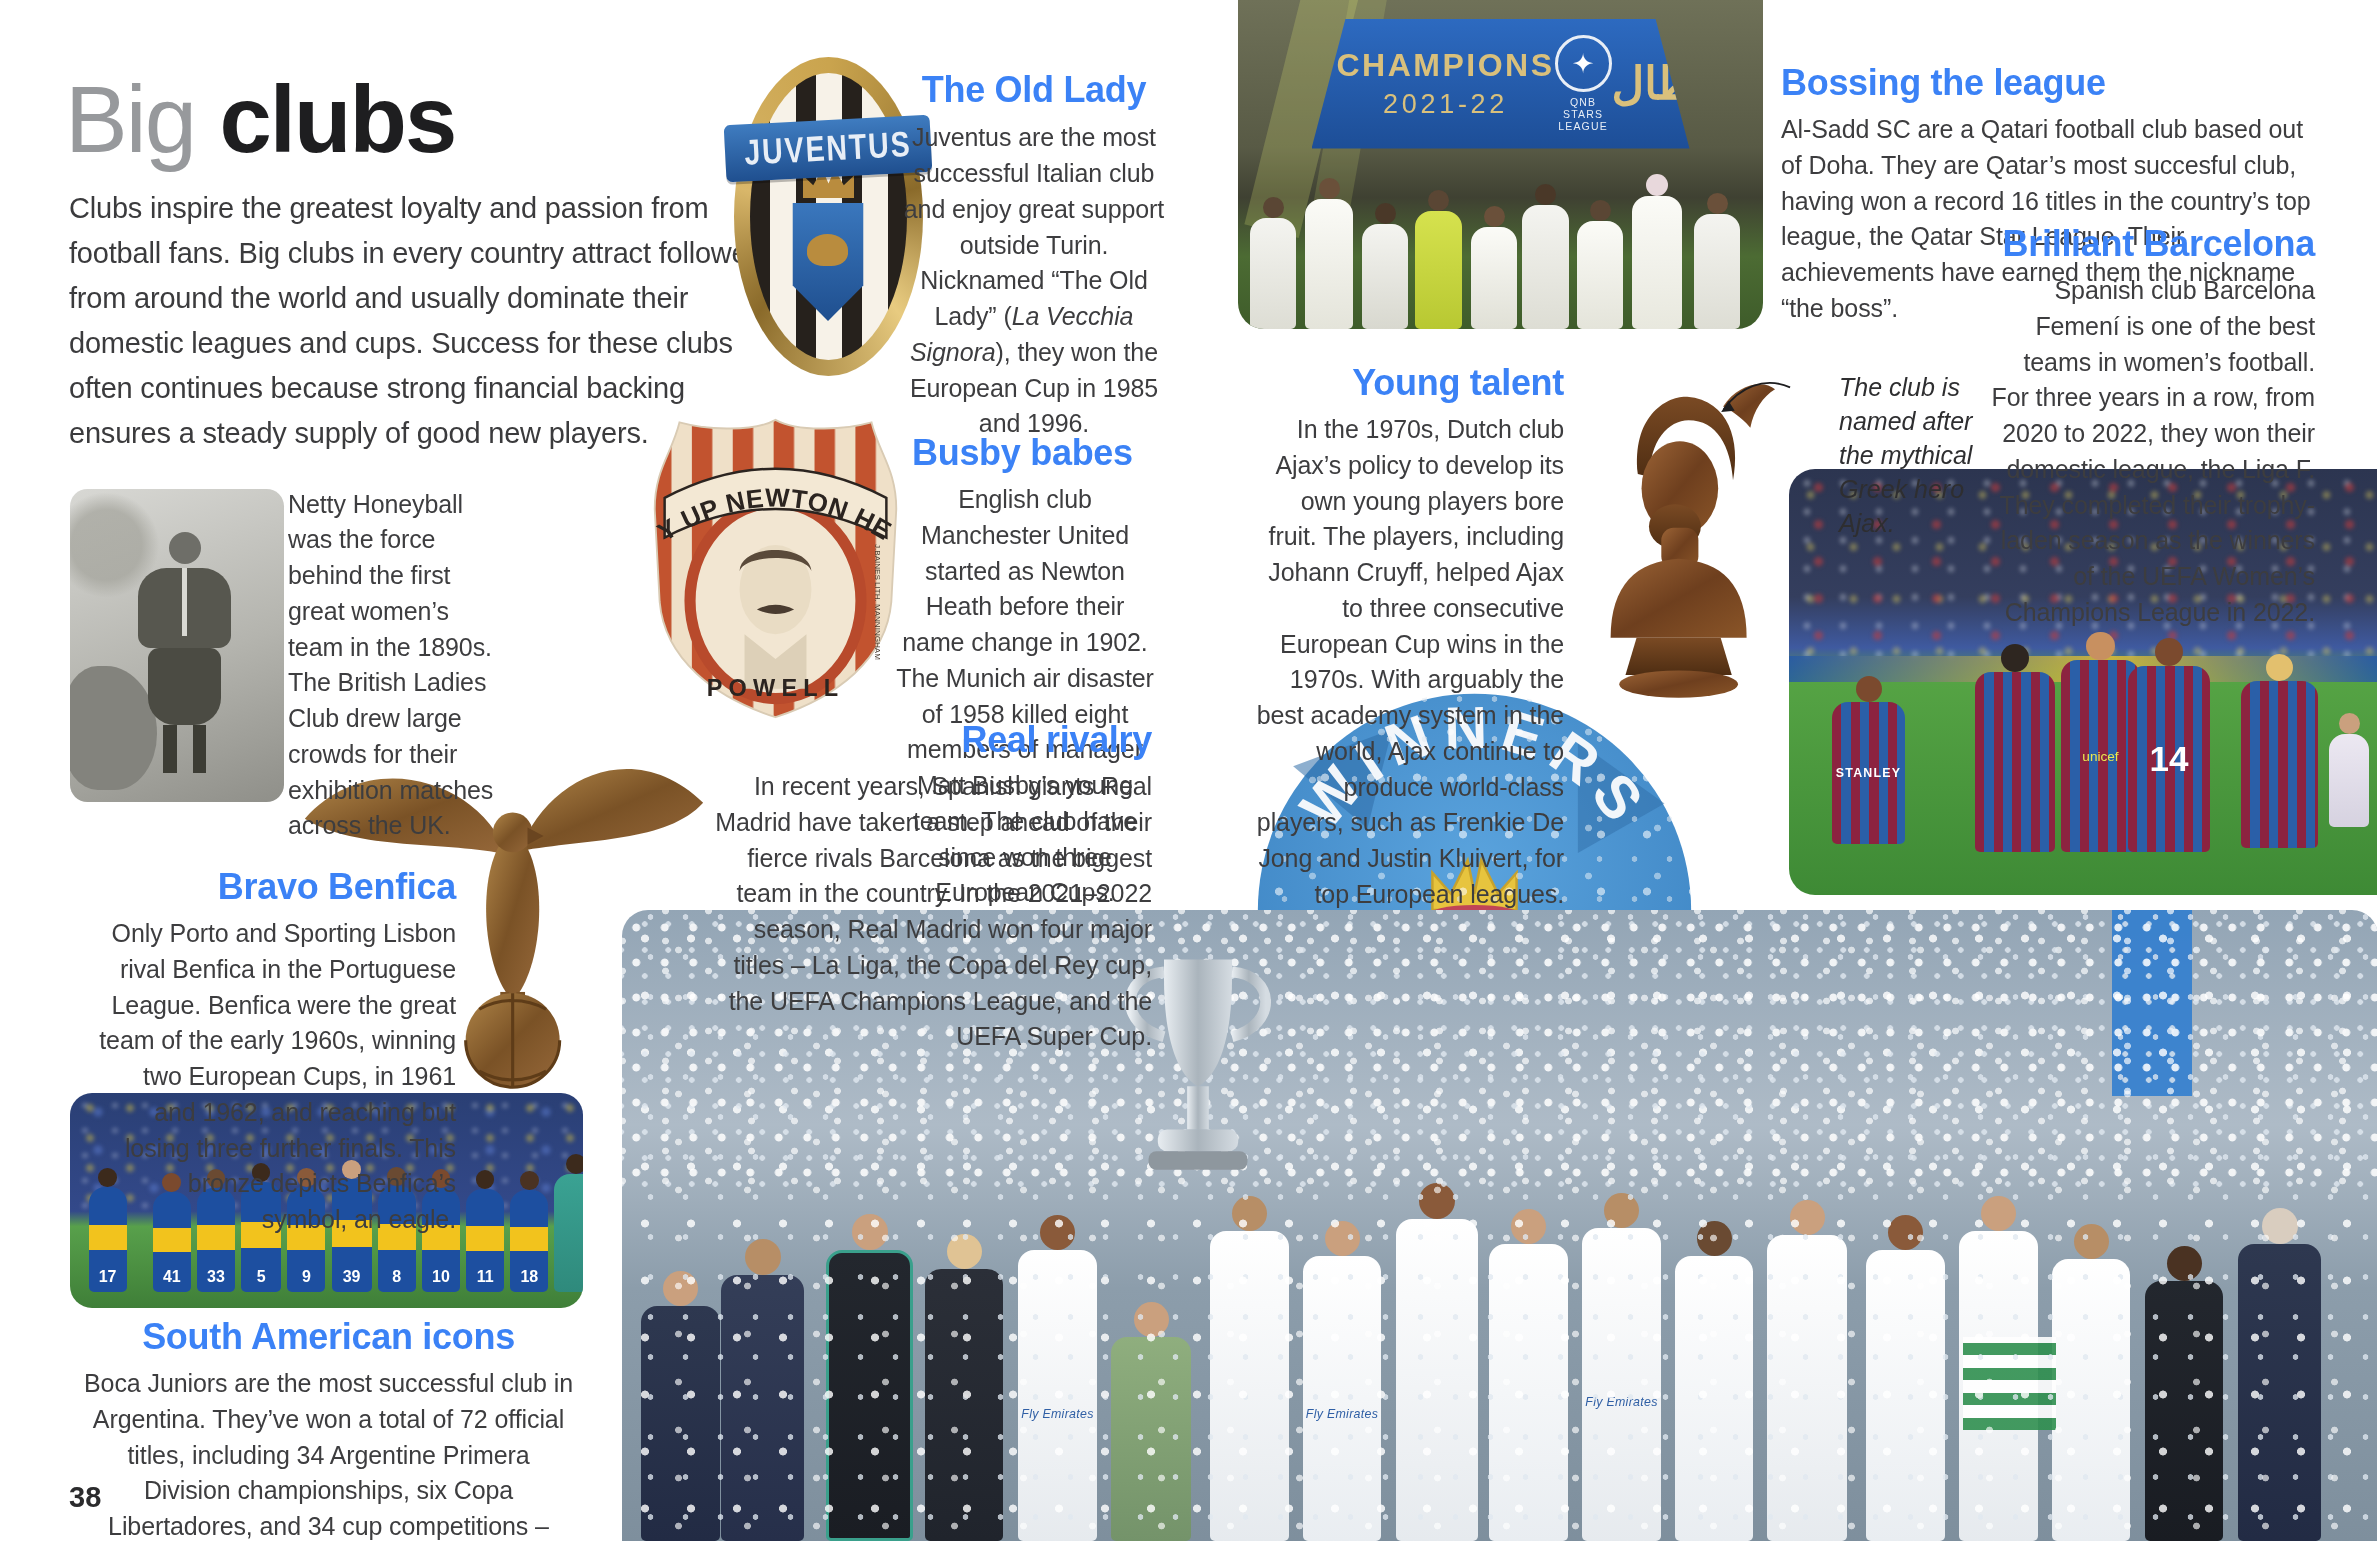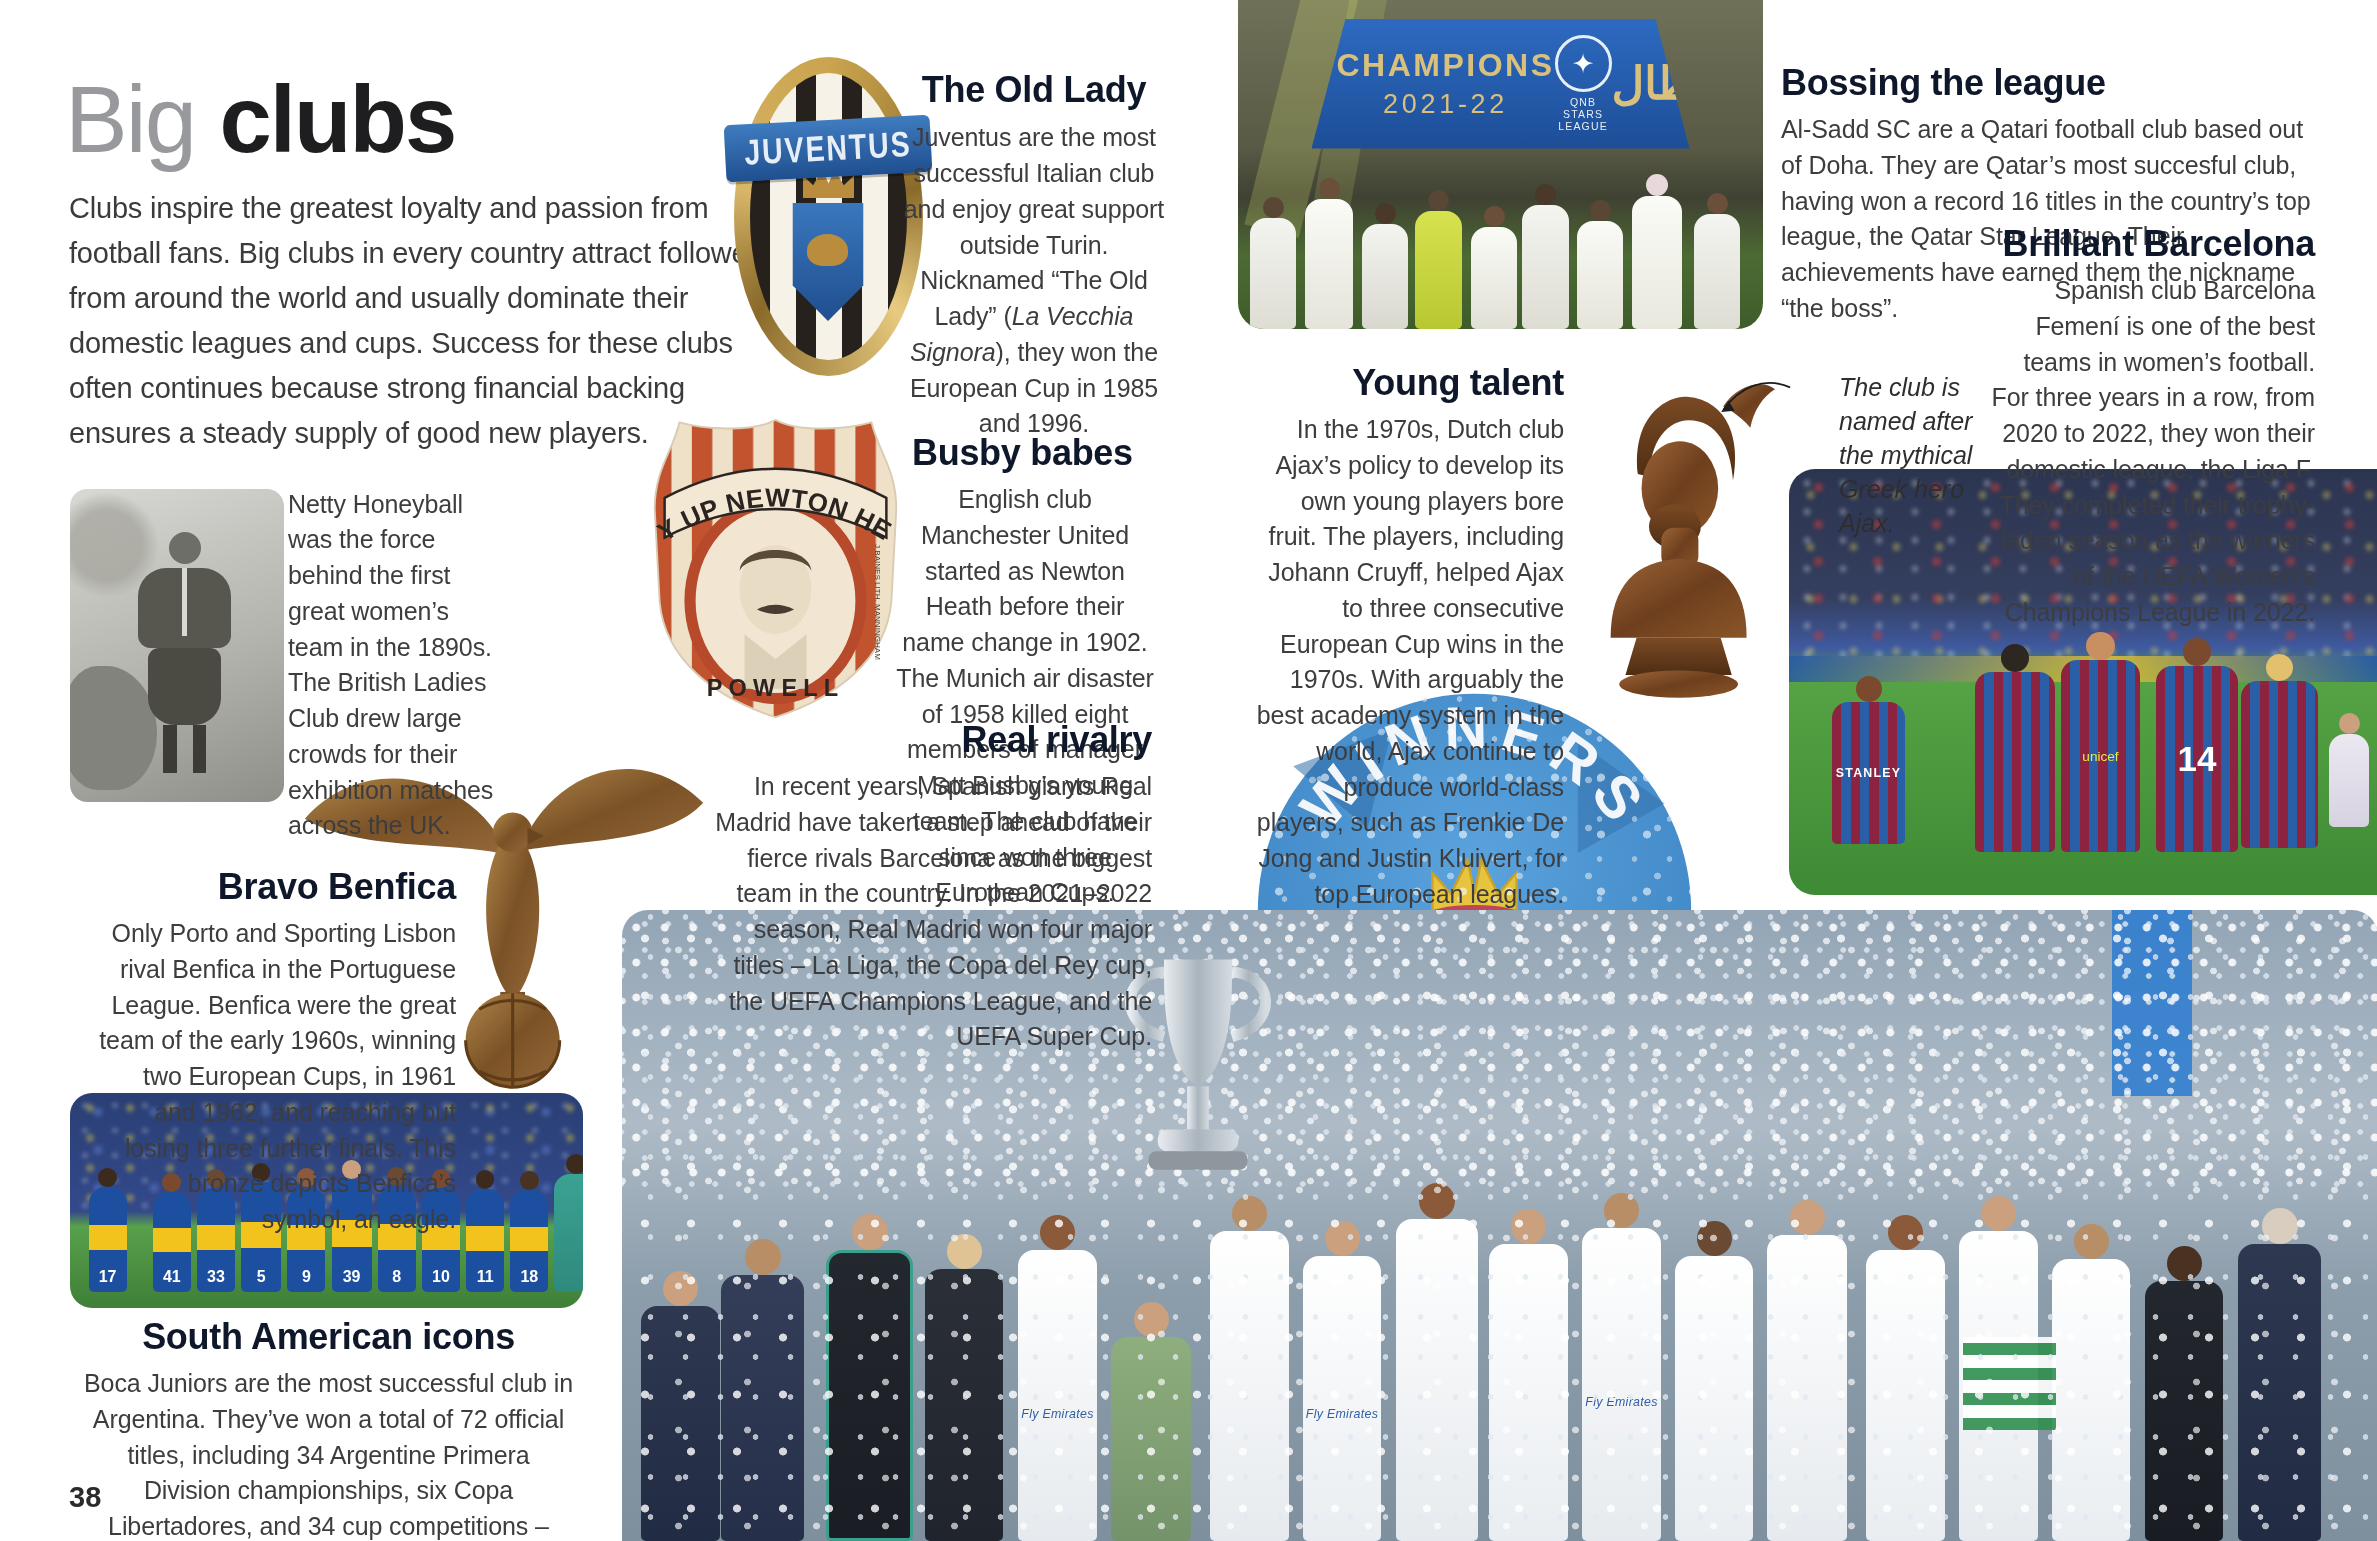--- a/index.html
+++ b/index.html
@@ -1,19 +1,19 @@
 <!DOCTYPE html>
 <html style="font-size:10px"><head>
 <meta charset="utf-8">
 <style>
   * { margin:0; padding:0; box-sizing:border-box; }
   html,body { width:2377px; height:1541px; background:#ffffff; overflow:hidden;
     font-family:"Liberation Sans", sans-serif; }
   .abs { position:absolute; }
-  .h2 { font-size:36px; font-weight:bold; color:#0f172a; letter-spacing:-0.3px; line-height:1.15; }
+  .h2 { font-size:36px; font-weight:bold; color:#3b82f6; letter-spacing:-0.3px; line-height:1.15; }
   .body-txt { font-size:25px; line-height:1.43; color:#3d3d3f; letter-spacing:-0.1px; }
   .photo { overflow:hidden; position:absolute; }
   .confetti { background-image:
       radial-gradient(circle, rgba(255,255,255,.95) 0 3.7px, transparent 4.3px),
       radial-gradient(circle, rgba(255,255,255,.75) 0 3.1px, transparent 3.7px),
       radial-gradient(circle, rgba(224,232,240,.9) 0 2.5px, transparent 3.1px);
     background-size:46px 57px, 69px 48px, 35px 40px;
     background-position:0 0, 22px 16px, 11px 27px; }
   .fig { position:absolute; bottom:0; display:flex; flex-direction:column; align-items:center; }
   .head { border-radius:50%; }
@@ -162,21 +162,21 @@
   <div class="fig bfig" style="left:186px; bottom:10%;">
       <div class="head" style="width:28.5px;height:28.5px;background:#2e2620;"></div>
       <div class="torso" style="width:80px;height:180px;"></div>
     </div>
   <div class="fig bfig" style="left:272px; bottom:10%;">
       <div class="head" style="width:28.5px;height:28.5px;background:#c89060;"></div>
       <div class="torso" style="width:79px;height:192px;">
         <span style="color:#e8e850;font-size:13.6px;">unicef</span>
       </div>
     </div>
-  <div class="fig bfig" style="left:367px; bottom:10%;justify-content:space-between;">
+  <div class="fig bfig" style="left:339px; bottom:10%;justify-content:space-between;">
       <div class="head" style="width:28.5px;height:28.5px;background:#7b4a2e;"></div>
       <div class="torso" style="width:82px;height:186px;">
         <span style="color:#fff;font-size:35px;font-weight:bold;">14</span>
       </div>
     </div>
   <div class="fig bfig" style="left:452px; bottom:11%;">
       <div class="head" style="width:27px;height:27px;background:#e3c06e;"></div>
       <div class="torso" style="width:77px;height:167px;"></div>
     </div>
   <div class="fig" style="left:540px; bottom:16%;">

